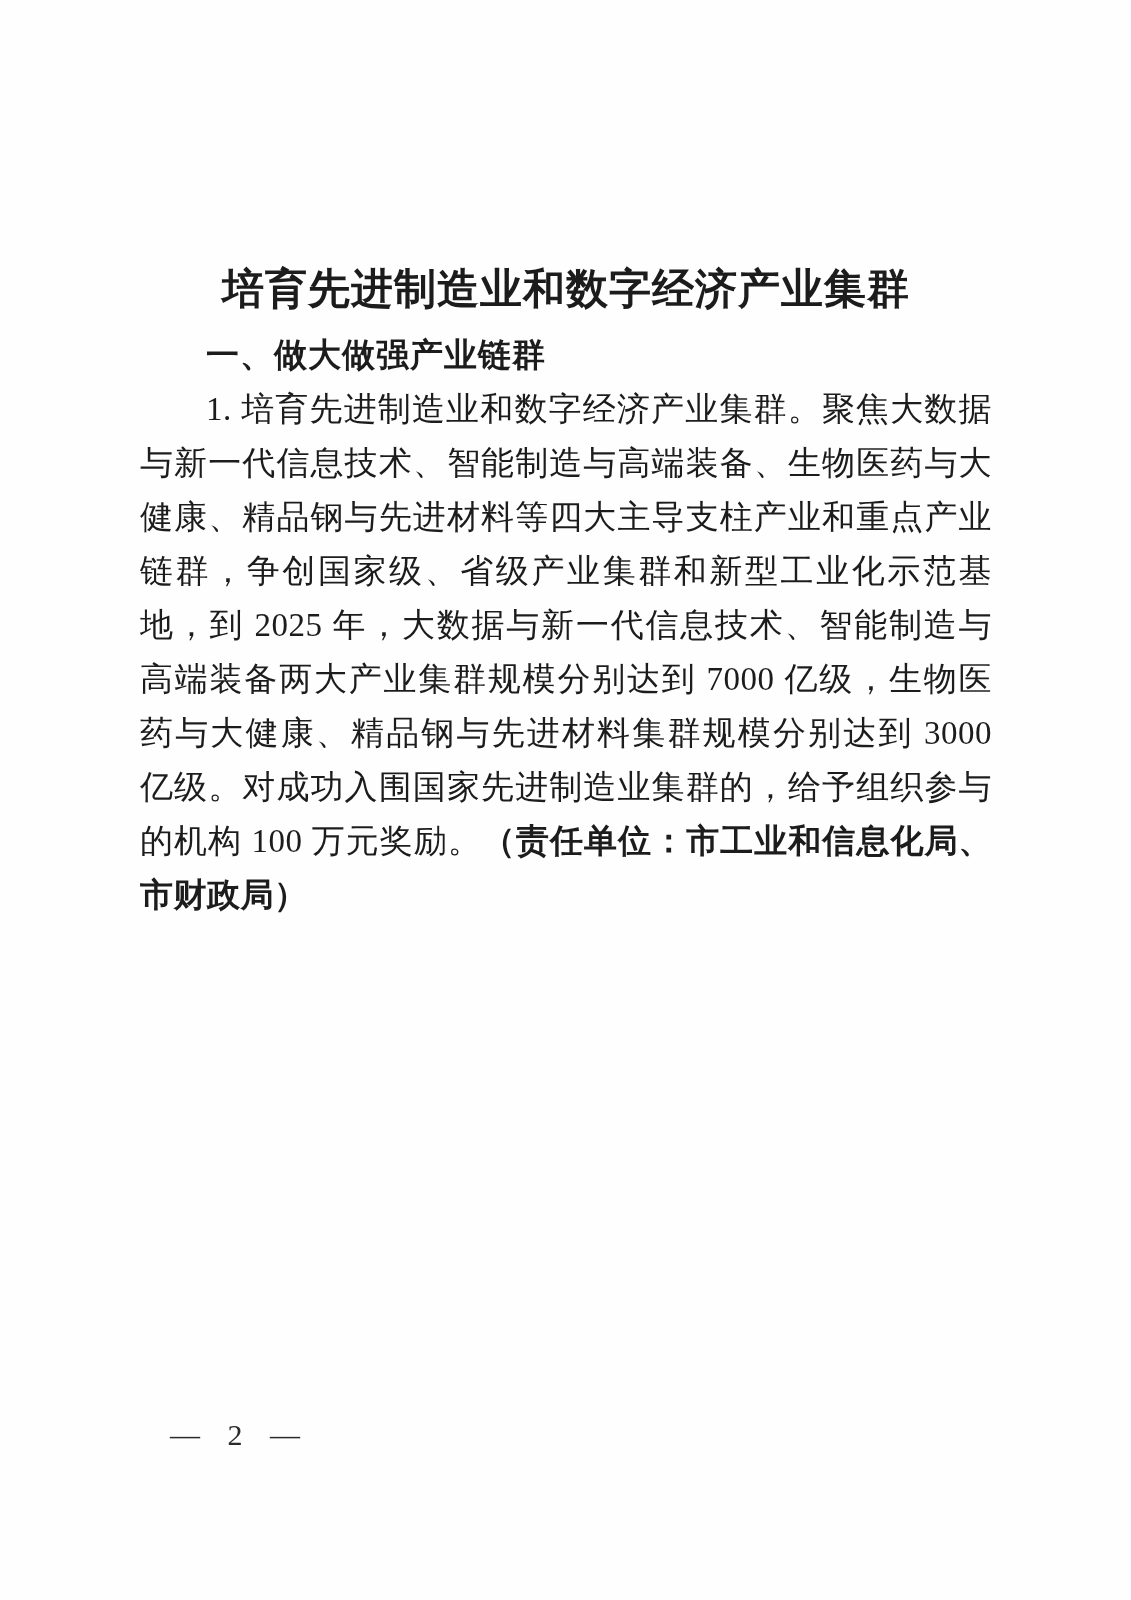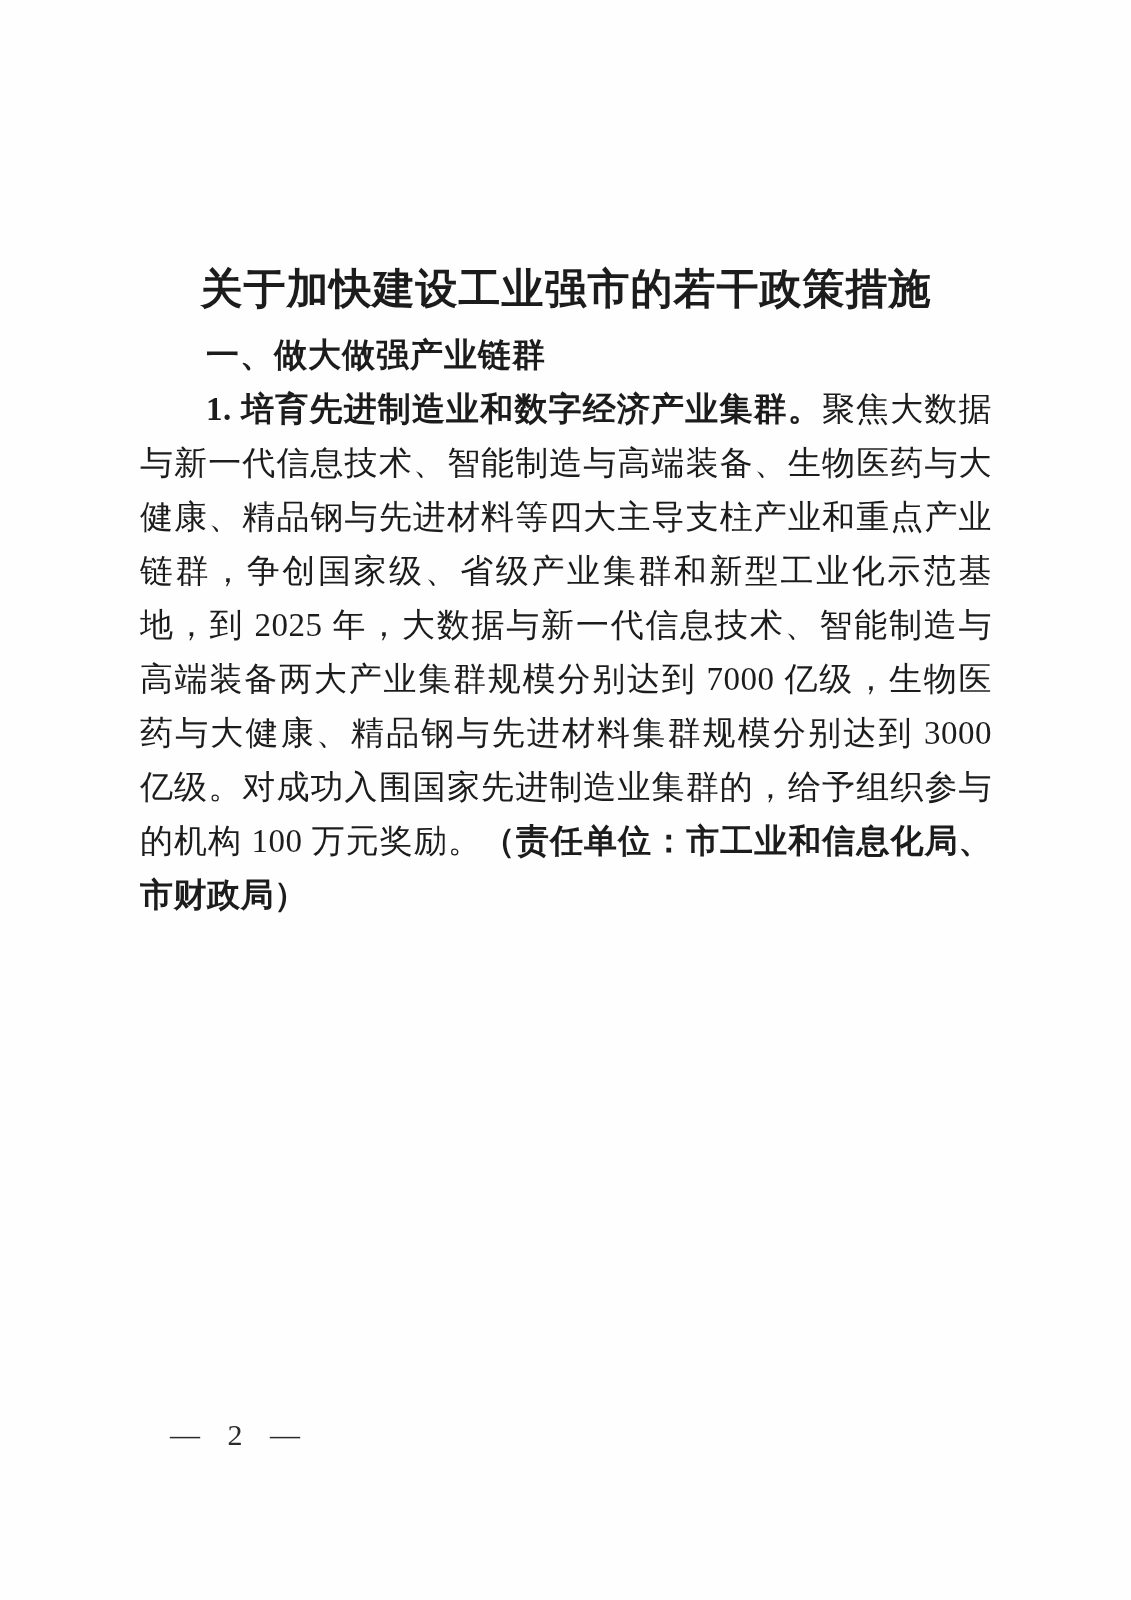--- a/index.html
+++ b/index.html
@@ -48,42 +48,42 @@
   .section-heading {
     margin: 10px 0 0 0;
     font-size: 33px;
     line-height: 54px;
     text-indent: 2em;
     font-weight: bold;
     font-family: Liberation Serif, serif;
     letter-spacing: 1px;
   }
   .item-lead {
-    font-weight: bold;
+    font-weight: normal;
   }
   .resp-unit {
     font-weight: bold;
   }
   .page-footer {
     position: absolute;
     left: 170px;
     top: 1418px;
     font-size: 30px;
     letter-spacing: 10px;
     color: #2a2a2a;
     font-family: "Liberation Serif", serif;
   }
 </style>
 </head>
 <body>
 
 <div class="page">
   <div class="content">
 
-    <h1 class="doc-title">关于加快建设工业强市的若干政策措施</h1>
+    <h1 class="doc-title">培育先进制造业和数字经济产业集群</h1>
 
 
     <h2 class="section-heading">一、做大做强产业链群</h2>
 
     <p class="para item"><span class="item-lead">1. 培育先进制造业和数字经济产业集群。</span><span class="item-body">聚焦大数据与新一代信息技术、智能制造与高端装备、生物医药与大健康、精品钢与先进材料等四大主导支柱产业和重点产业链群，争创国家级、省级产业集群和新型工业化示范基地，到 2025 年，大数据与新一代信息技术、智能制造与高端装备两大产业集群规模分别达到 7000 亿级，生物医药与大健康、精品钢与先进材料集群规模分别达到 3000 亿级。对成功入围国家先进制造业集群的，给予组织参与的机构 100 万元奖励。</span><span class="resp-unit">（责任单位：市工业和信息化局、市财政局）</span></p>
 
   </div>
 
   <div class="page-footer">
     <span>— 2 —</span>

